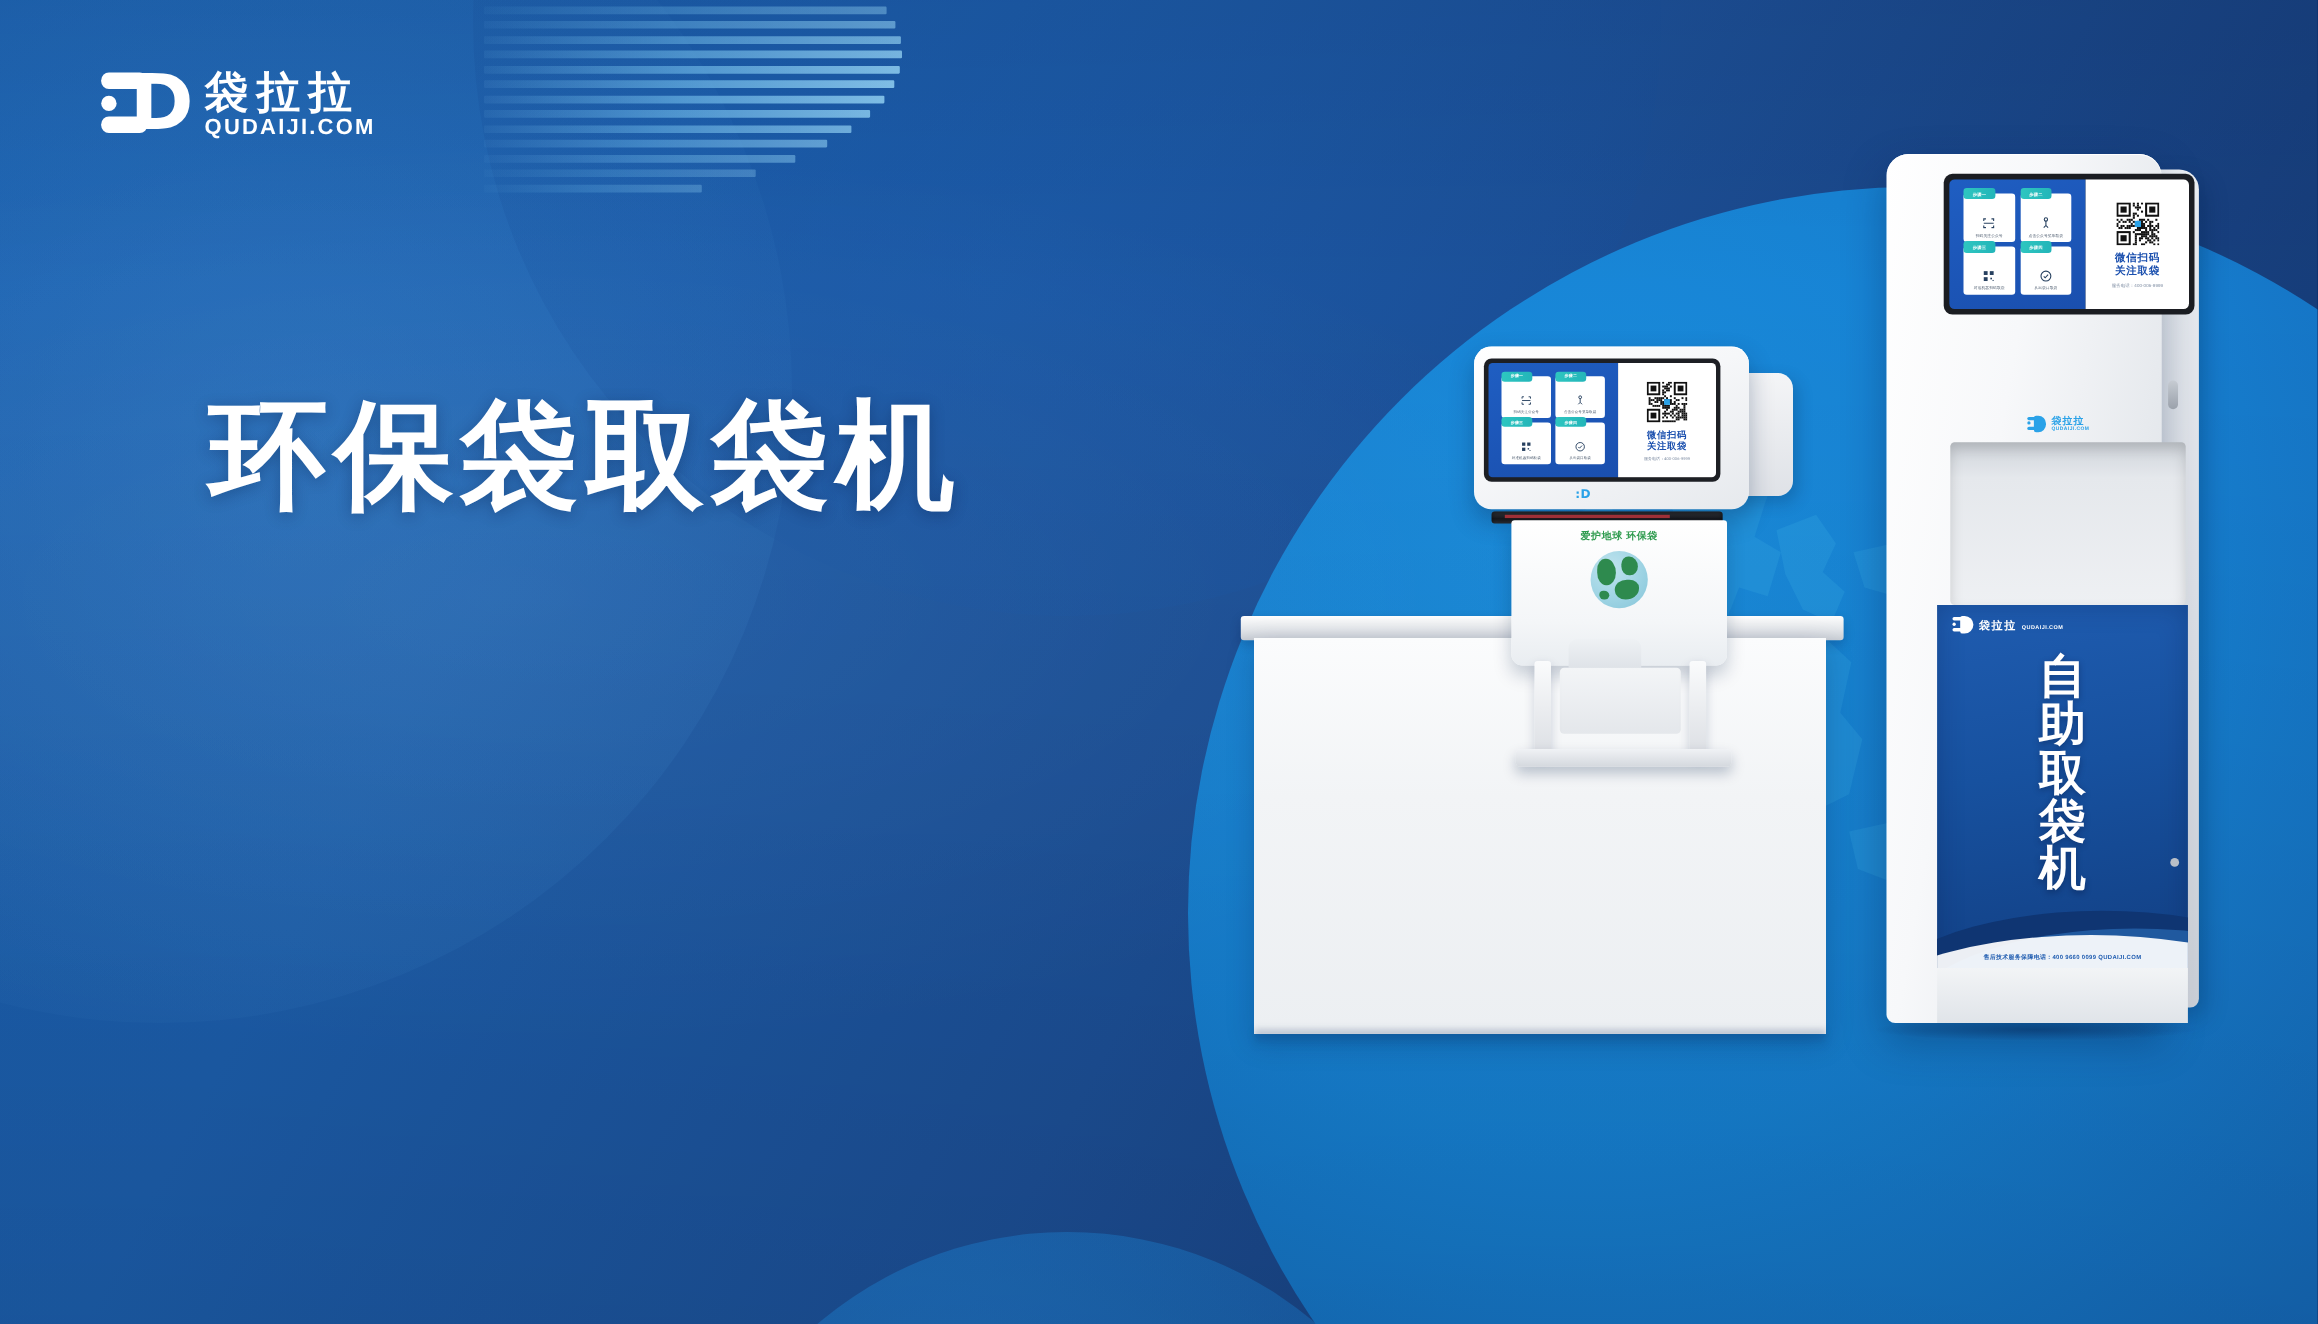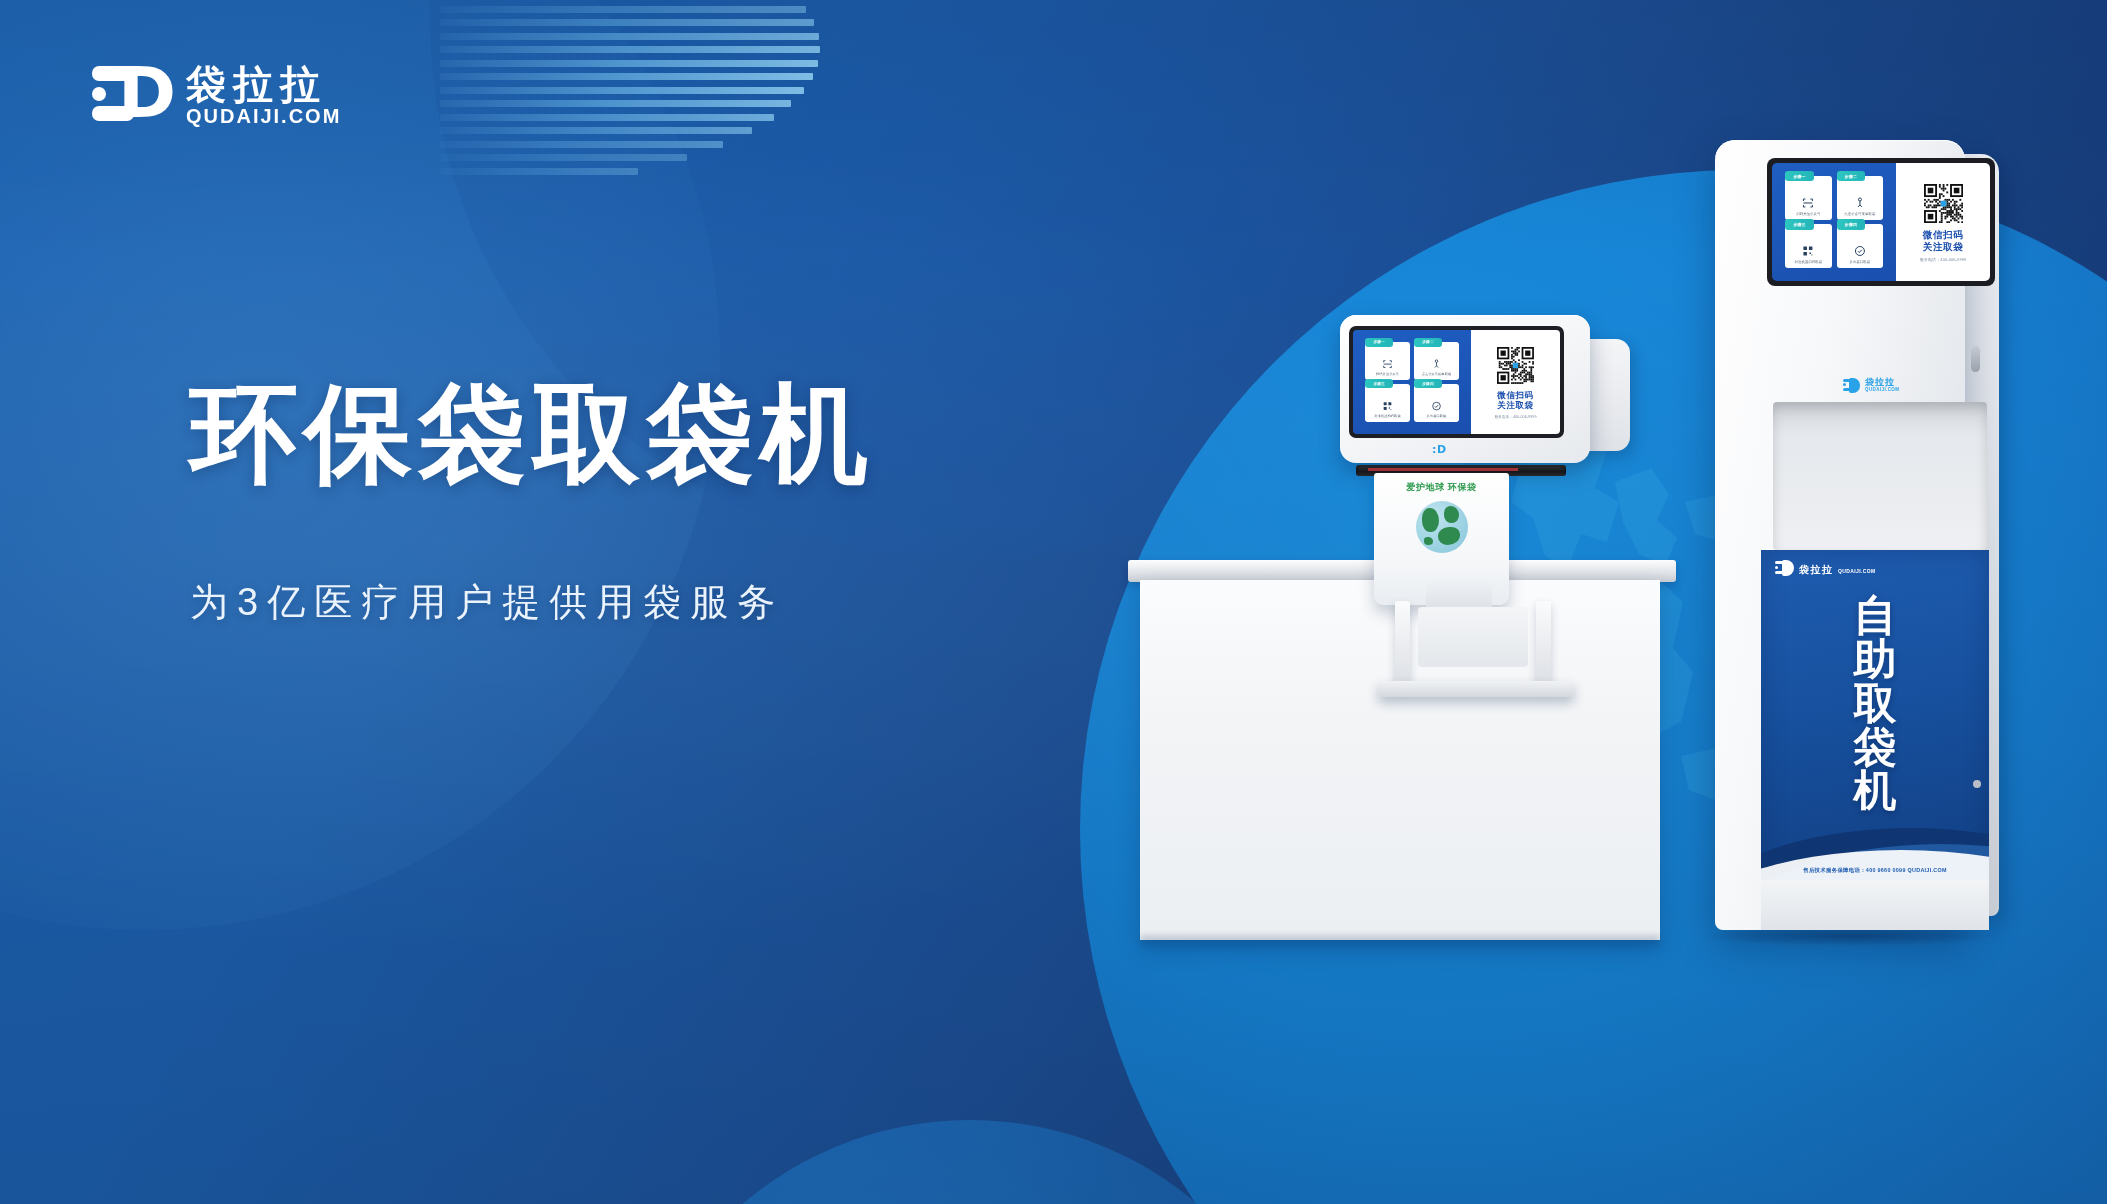--- a/index.html
+++ b/index.html
@@ -57,21 +57,21 @@
   .logo-mark .dot{position:absolute;left:0;top:25px;width:14px;height:14px;border-radius:50%;background:#fff;}
   .logo-mark .dee{
     position:absolute;left:26px;top:0;width:50px;height:66px;color:#fff;
     font-family:"DejaVu Sans",sans-serif;font-weight:700;font-size:70px;line-height:62px;letter-spacing:-2px;
   }
   .logo-text{display:flex;flex-direction:column;gap:2px;}
   .logo-cn{color:#fff;font-size:40px;font-weight:700;letter-spacing:7px;line-height:1.02;}
   .logo-en{color:#fff;font-size:20px;font-weight:700;letter-spacing:2.0px;line-height:1;}
 
   
-  .copy{position:absolute;left:190px;top:372px;width:1060px;}
+  .copy{position:absolute;left:190px;top:352px;width:1060px;}
   .h1{
     color:#fff;font-size:108px;font-weight:700;letter-spacing:6px;line-height:1.14;
     text-shadow:0 3px 14px rgba(0,20,60,.30);white-space:nowrap;
   }
   .h1.second{margin-top:58px;}
   .sub{
     margin-top:82px;color:#eaf3fc;font-size:38px;font-weight:400;letter-spacing:9px;white-space:nowrap;
     text-shadow:0 2px 8px rgba(0,20,60,.25);
   }
 
@@ -116,21 +116,21 @@
     background:linear-gradient(180deg,#f4f5f7 0%,#dfe2e7 100%);
     box-shadow:4px 6px 14px rgba(5,30,70,.22);
   }
   .mini-slot{
     position:absolute;left:16px;top:150px;width:210px;height:11px;border-radius:3px;
     background:linear-gradient(180deg,#3b3f47 0%,#15171b 60%,#2a2d33 100%);
     box-shadow:inset 0 2px 4px rgba(0,0,0,.55);
   }
   .mini-slot .red{position:absolute;left:12px;top:3px;width:150px;height:3px;background:#b8343b;opacity:.85;}
   .mini-bag{
-    position:absolute;left:34px;top:158px;width:135px;height:132px;border-radius:3px 3px 10px 10px;
+    position:absolute;left:34px;top:158px;width:196px;height:132px;border-radius:3px 3px 10px 10px;
     background:linear-gradient(180deg,#ffffff 0%,#f4f6f8 70%,#e9edf1 100%);
     box-shadow:0 8px 16px rgba(5,30,70,.22);
     display:flex;flex-direction:column;align-items:center;padding-top:8px;
   }
   .bag-text{color:#2e9b4e;font-size:9px;font-weight:700;letter-spacing:.6px;}
   .bag-globe{
     margin-top:7px;width:52px;height:52px;border-radius:50%;
     background:radial-gradient(circle at 35% 30%,#bfe3ee 0%,#9fd4e4 55%,#84c4d8 100%);
     position:relative;overflow:hidden;
   }
@@ -322,21 +322,20 @@
       <span class="dee">D</span>
     </div>
     <div class="logo-text">
       <div class="logo-cn">袋拉拉</div>
       <div class="logo-en">QUDAIJI.COM</div>
     </div>
   </div>
 
   <div class="copy">
     <div class="h1">环保袋取袋机</div>
-    <div class="sub">为3亿医疗用户提供用袋服务</div>
   </div>
 
   <div class="scene">
 
     <div class="counter-top"></div>
     <div class="counter"></div>
     <div class="counter-shadow"></div>
 
     <div class="mini">
       <div class="mini-side"></div>

